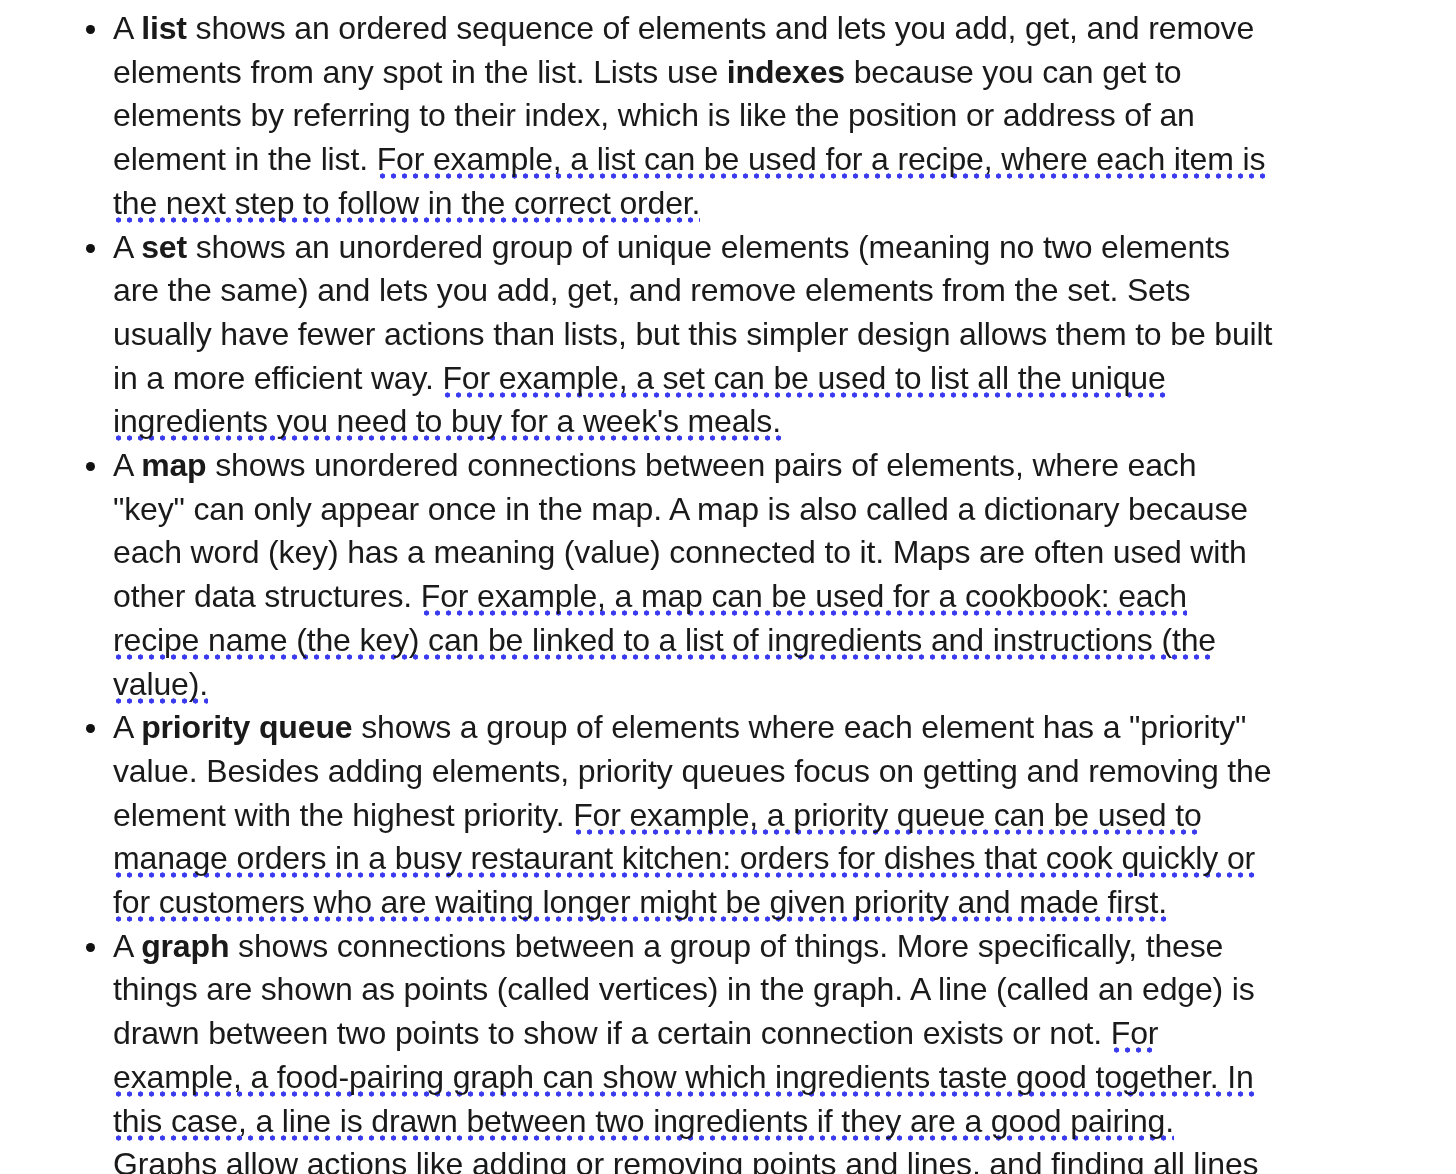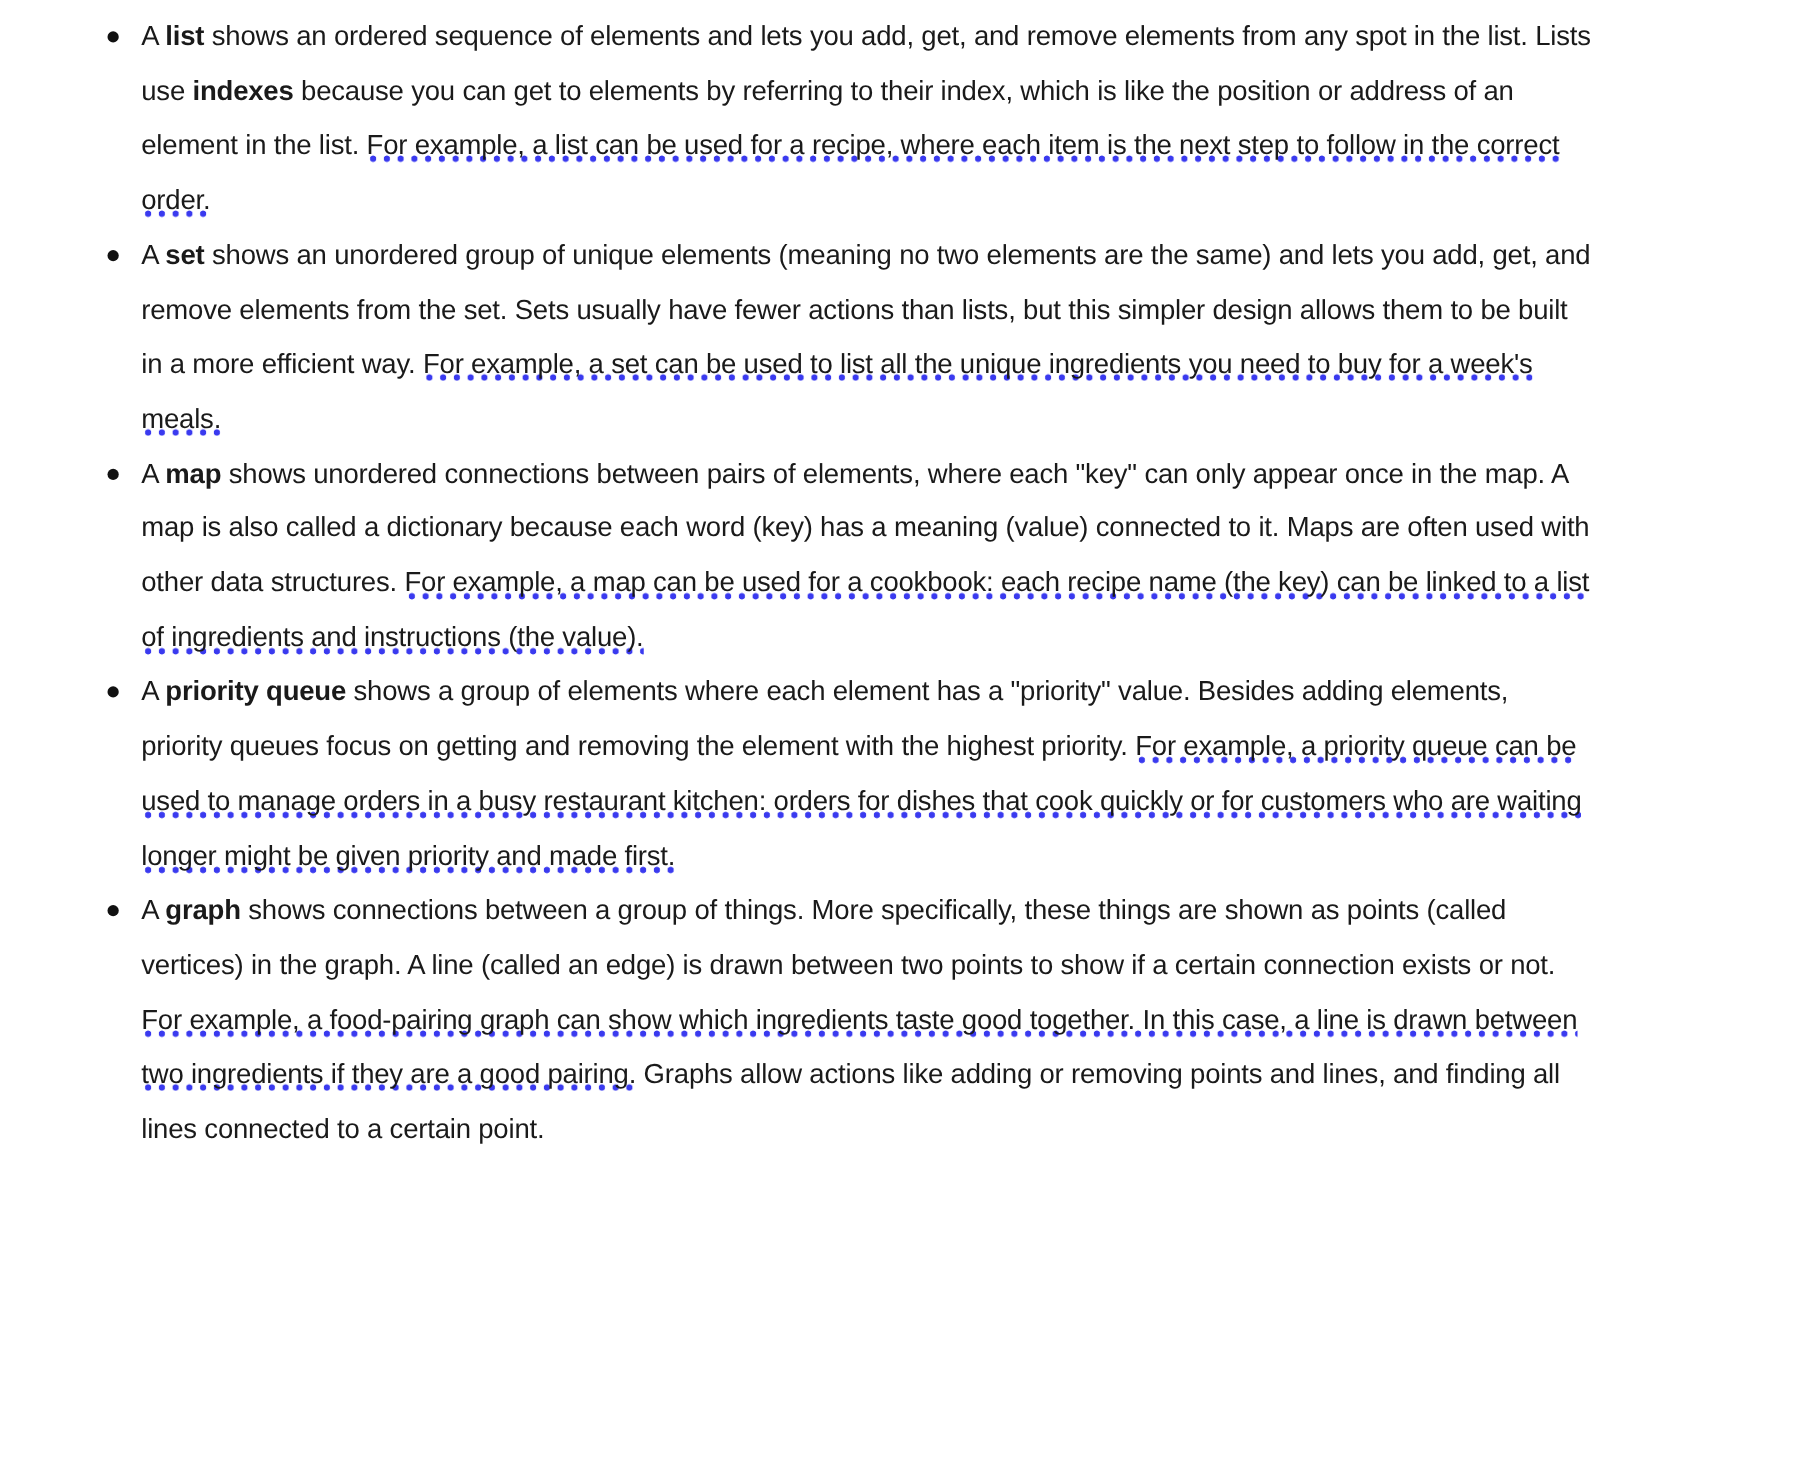--- a/index.html
+++ b/index.html
@@ -8,21 +8,21 @@
     font-family: "Liberation Sans", "DejaVu Sans", sans-serif;
     color: #1a1a1a;
   }
   .doc { position: absolute; left: 0; top: 0; width: 1456px; }
   ul.items {
     list-style: none; margin: 0; padding: 0;
     position: absolute; left: 113px; top: 7px; width: 1160px;
   }
   li.item {
     position: relative;
-    font-size: 22px;
+    font-size: 32px;
     line-height: 43.7px;
     letter-spacing: -0.15px;
   }
   li.item .bullet {
     position: absolute; left: -27px; top: 18px;
     width: 9px; height: 9px; border-radius: 50%; background: #111;
   }
   b.term { font-weight: bold; }
   .ex {
     text-decoration: none;

